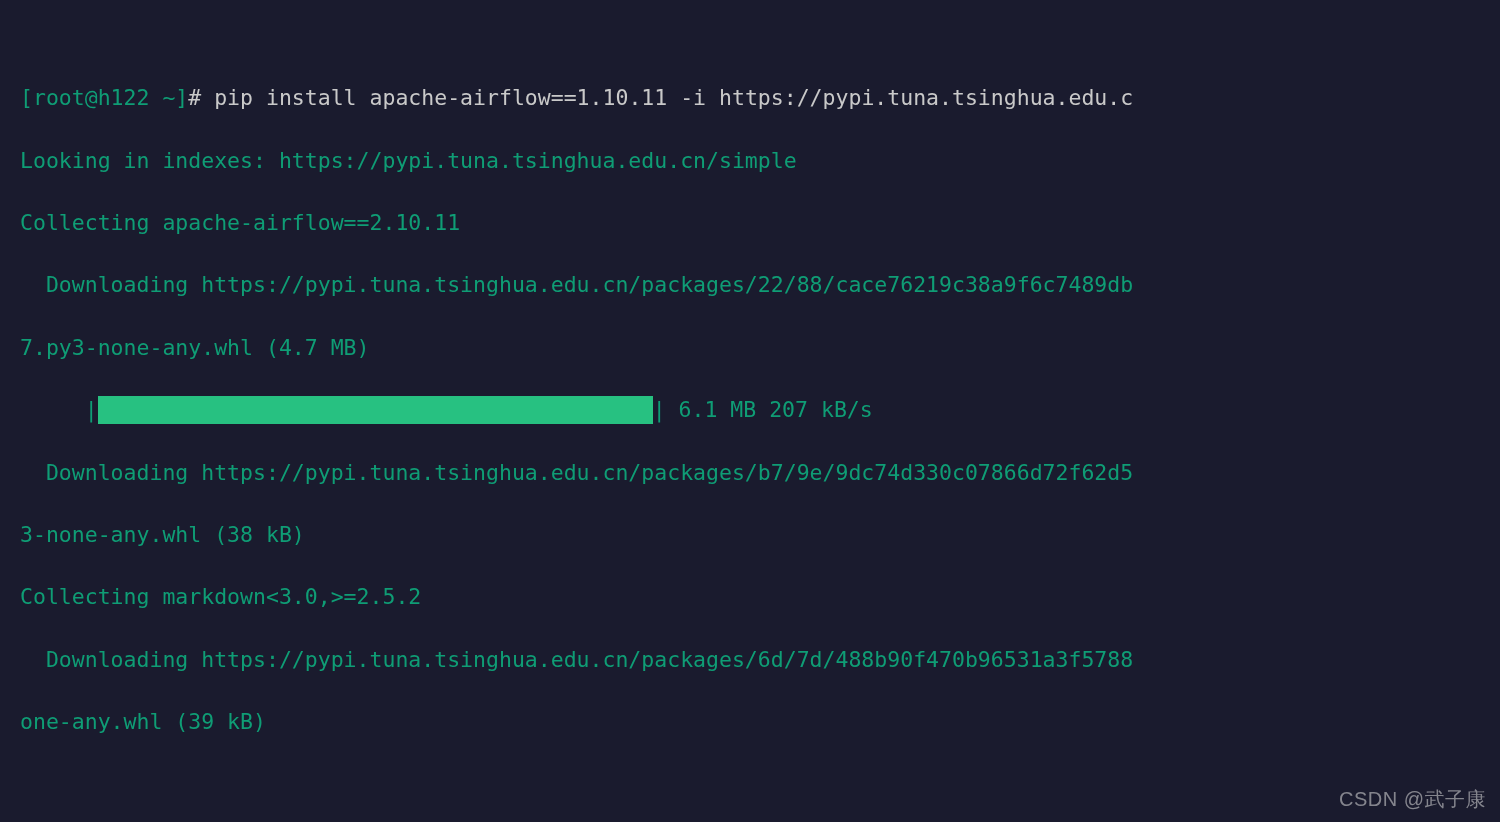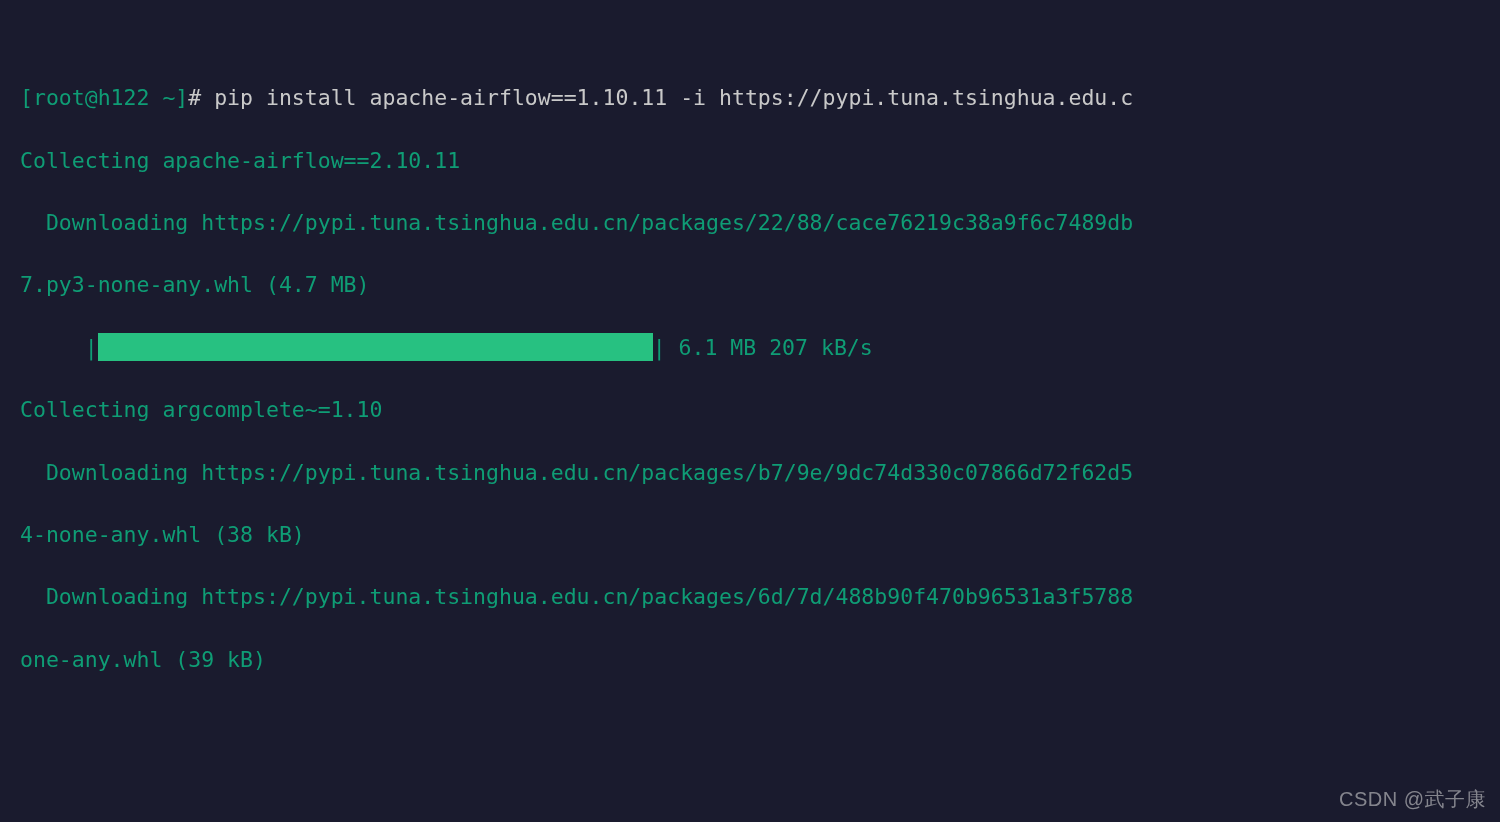--- a/index.html
+++ b/index.html
@@ -51,27 +51,28 @@
     letter-spacing:0.5px;
     margin-left:32px;
   }
 </style>
 </head>
 <body>
 
 <div class="term">
 
 <span class="row"><span class="prompt-user">[root@h122 ~]</span><span class="prompt-sep"># </span><span class="cmd">pip install apache-airflow==1.10.11 -i https://pypi.tuna.tsinghua.edu.c</span></span>
+<span class="row out">Looking in indexes: https://pypi.tuna.tsinghua.edu.cn/simple</span>
 <span class="row out">Collecting apache-airflow==2.10.11</span>
 <span class="row out">  Downloading https://pypi.tuna.tsinghua.edu.cn/packages/22/88/cace76219c38a9f6c7489db</span>
 <span class="row out">7.py3-none-any.whl (4.7 MB)</span>
 <div class="bar-row"><span class="bar-lead">     |</span><span class="bar-fill" style="width:555px"></span><span class="bar-stats">| 6.1 MB 207 kB/s</span></div>
-<span class="row out">Collecting argcomplete~=1.10</span>
 <span class="row out">  Downloading https://pypi.tuna.tsinghua.edu.cn/packages/b7/9e/9dc74d330c07866d72f62d5</span>
-<span class="row out">4-none-any.whl (38 kB)</span>
+<span class="row out">3-none-any.whl (38 kB)</span>
+<span class="row out">Collecting markdown&lt;3.0,&gt;=2.5.2</span>
 <span class="row out">  Downloading https://pypi.tuna.tsinghua.edu.cn/packages/6d/7d/488b90f470b96531a3f5788</span>
 <span class="row out">one-any.whl (39 kB)</span>
 
 
 
 
 
 
 
 

